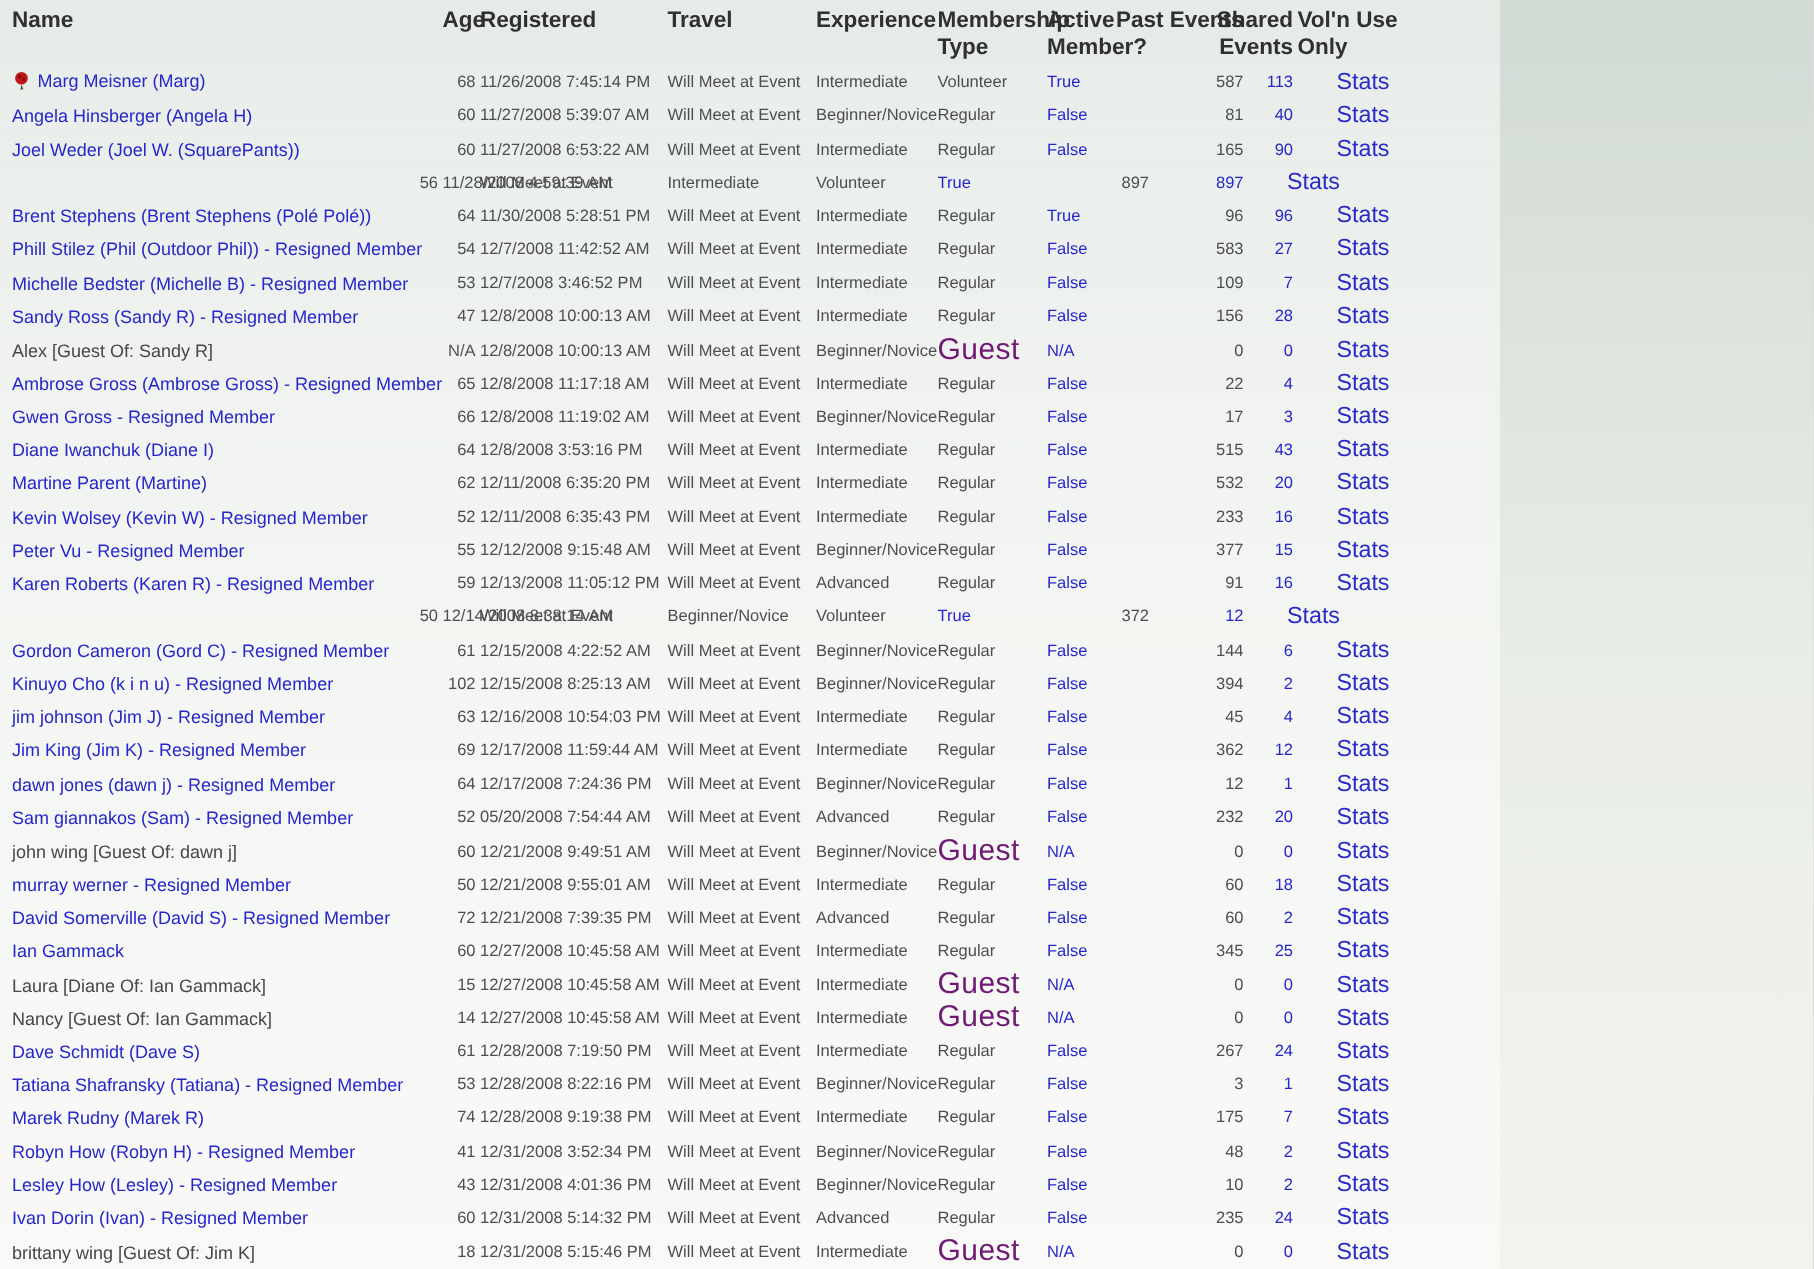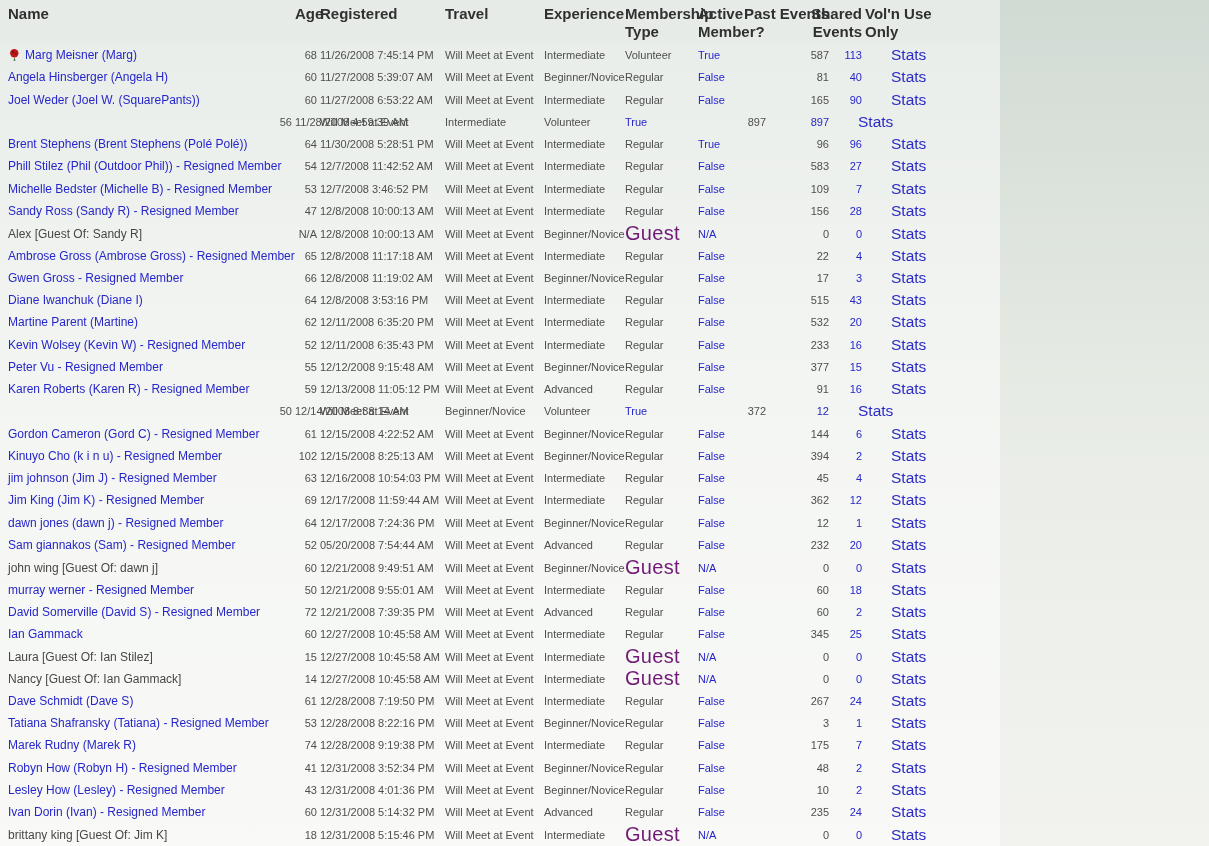--- a/index.html
+++ b/index.html
@@ -395,21 +395,21 @@
           <div class="cell c-reg">12/27/2008 10:45:58 AM</div>
           <div class="cell c-travel">Will Meet at Event</div>
           <div class="cell c-exp">Intermediate</div>
           <div class="cell c-type">Regular</div>
           <div class="cell c-active link">False</div>
           <div class="cell c-past">345</div>
           <div class="cell c-shared link">25</div>
           <div class="cell c-stats"><span class="stats-link">Stats</span></div>
         </div>
         <div class="row">
-          <div class="cell c-name"><span class="guest-name">Laura [Guest Of: Ian Stilez]</span></div>
+          <div class="cell c-name"><span class="guest-name">Laura [Diane Of: Ian Gammack]</span></div>
           <div class="cell c-age">15</div>
           <div class="cell c-reg">12/27/2008 10:45:58 AM</div>
           <div class="cell c-travel">Will Meet at Event</div>
           <div class="cell c-exp">Intermediate</div>
           <div class="cell c-type type-guest">Guest</div>
           <div class="cell c-active link">N/A</div>
           <div class="cell c-past">0</div>
           <div class="cell c-shared link">0</div>
           <div class="cell c-stats"><span class="stats-link">Stats</span></div>
         </div>
@@ -491,21 +491,21 @@
           <div class="cell c-reg">12/31/2008 5:14:32 PM</div>
           <div class="cell c-travel">Will Meet at Event</div>
           <div class="cell c-exp">Advanced</div>
           <div class="cell c-type">Regular</div>
           <div class="cell c-active link">False</div>
           <div class="cell c-past">235</div>
           <div class="cell c-shared link">24</div>
           <div class="cell c-stats"><span class="stats-link">Stats</span></div>
         </div>
         <div class="row">
-          <div class="cell c-name"><span class="guest-name">brittany king [Guest Of: Jim K]</span></div>
+          <div class="cell c-name"><span class="guest-name">brittany wing [Guest Of: Jim K]</span></div>
           <div class="cell c-age">18</div>
           <div class="cell c-reg">12/31/2008 5:15:46 PM</div>
           <div class="cell c-travel">Will Meet at Event</div>
           <div class="cell c-exp">Intermediate</div>
           <div class="cell c-type type-guest">Guest</div>
           <div class="cell c-active link">N/A</div>
           <div class="cell c-past">0</div>
           <div class="cell c-shared link">0</div>
           <div class="cell c-stats"><span class="stats-link">Stats</span></div>
         </div>

